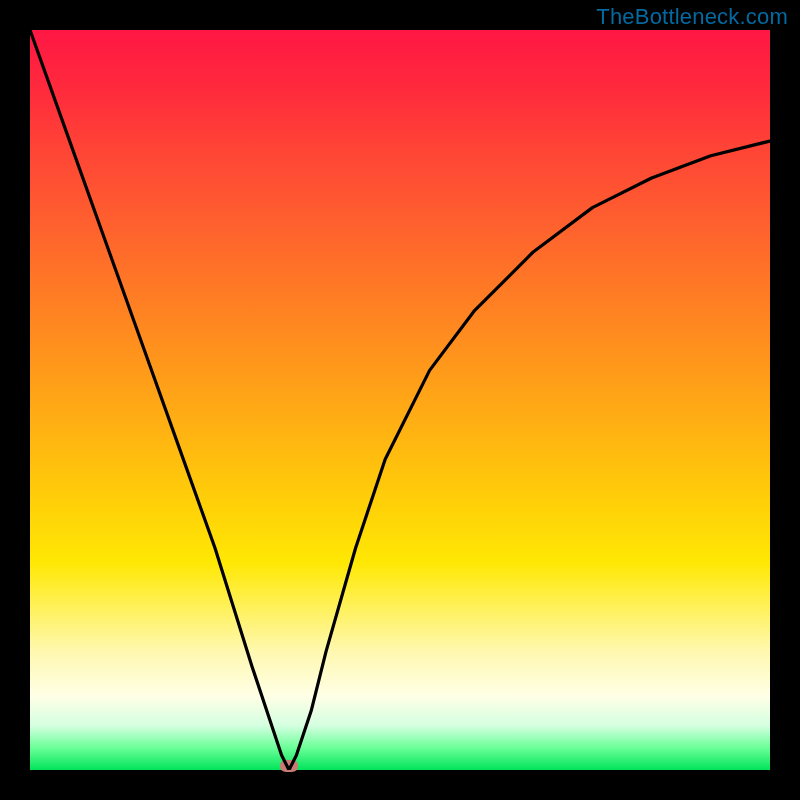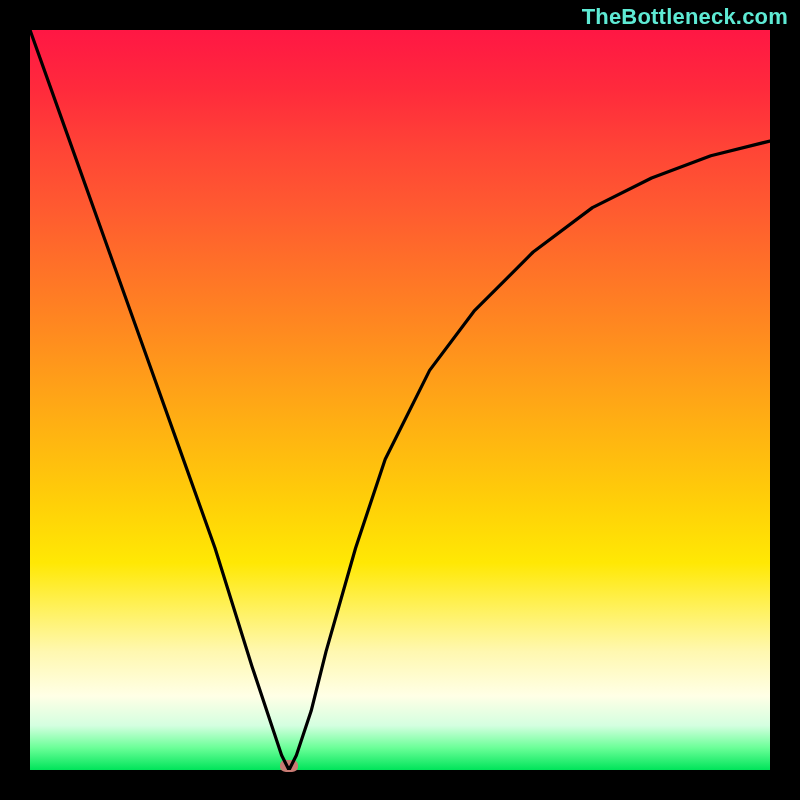--- a/index.html
+++ b/index.html
@@ -14,23 +14,23 @@
   .frame {
     position: relative;
     width: 800px;
     height: 800px;
     background: #000;
   }
   .watermark {
     position: absolute;
     top: 4px;
     right: 12px;
-    color: #5eead4;
+    color: #0369a1;
     font-size: 22px;
-    font-weight: 700;
+    font-weight: 400;
     letter-spacing: 0.2px;
     z-index: 5;
   }
   .plot-area {
     position: absolute;
     left: 30px;
     top: 30px;
     width: 740px;
     height: 740px;
     

